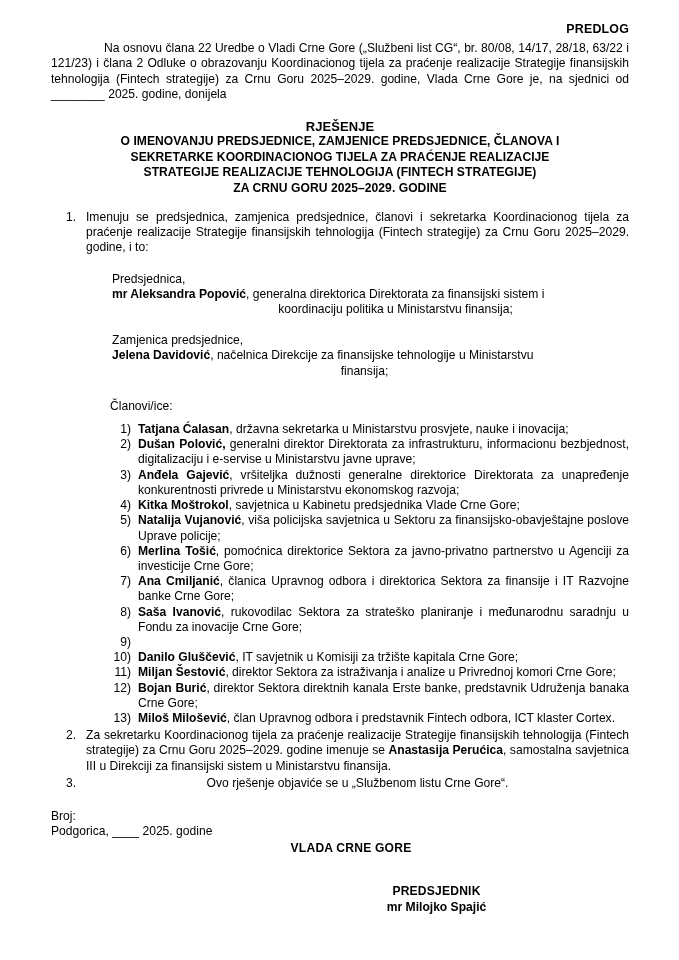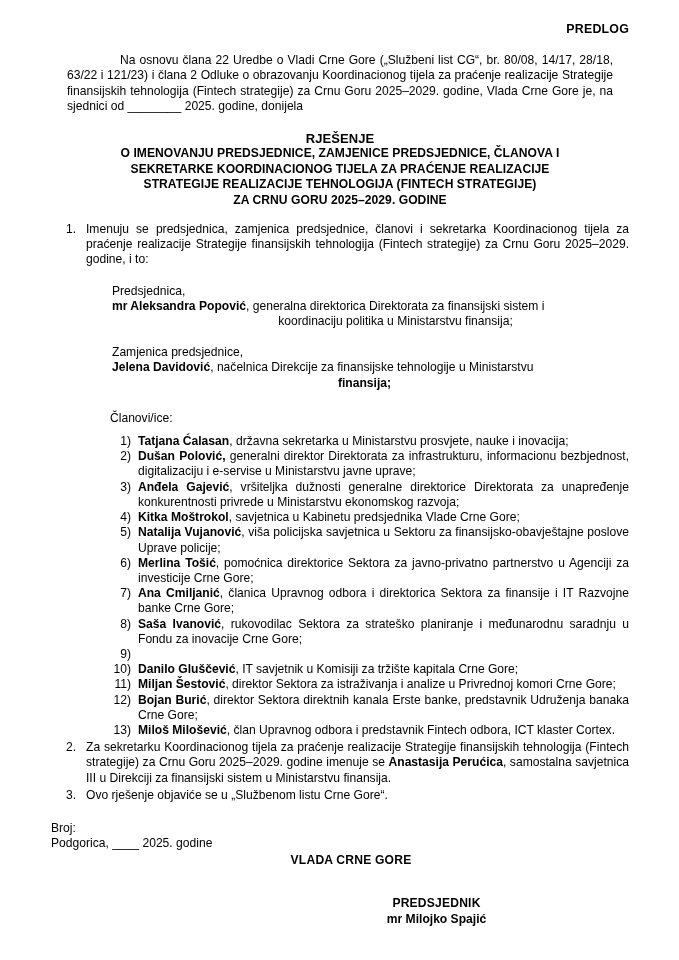--- a/index.html
+++ b/index.html
@@ -38,21 +38,21 @@
     text-align: right;
     font-weight: bold;
     font-size: 12.4px;
     letter-spacing: .2px;
     margin: 0 0 4px 0;
   }
   .intro {
     text-align: justify;
     text-justify: inter-word;
     text-indent: 53px;
-    margin: 16px;
+    margin: 0;
   }
 
   
   .title-block {
     text-align: center;
     font-weight: bold;
     margin: 17px 0 0 0;
     line-height: 15.4px;
     letter-spacing: .05px;
   }
@@ -90,21 +90,20 @@
     text-justify: inter-word;
     padding-right: 12px;
   }
   .role-block .role-person .tail {
     display: block;
     text-align: center;
     padding-left: 62px;
   }
   .role-block.zam .role-person .tail {
     padding-left: 0;
-    font-weight: bold;
   }
 
   .members-label {
     margin-top: 20px;
     padding-left: 59px;
   }
 
   
   .members {
     margin-top: 8px;
@@ -249,21 +248,21 @@
         </div>
       </div>
 
     <div class="num-para tight">
       <span class="marker">2.</span>
       <span class="body"><span>Za sekretarku Koordinacionog tijela za praćenje realizacije Strategije finansijskih tehnologija (Fintech strategije) za Crnu Goru 2025–2029. godine imenuje se </span><b>Anastasija Perućica</b><span>, samostalna savjetnica III u Direkciji za finansijski sistem u Ministarstvu finansija.</span></span>
     </div>
 
     <div class="num-para tight">
       <span class="marker">3.</span>
-      <span class="body" style="text-align:left">Ovo rješenje objaviće se u „Službenom listu Crne Gore“.</span>
+      <span class="body" style="text-align:center">Ovo rješenje objaviće se u „Službenom listu Crne Gore“.</span>
     </div>
 
     <div class="footer">
       <span class="broj">Broj:</span>
       <span class="podgorica">Podgorica, ____  2025. godine</span>
       <div class="vlada">VLADA CRNE GORE</div>
       <div class="signature">
         <span class="s-title">PREDSJEDNIK</span>
         <span class="s-name">mr Milojko Spajić</span>
       </div>

